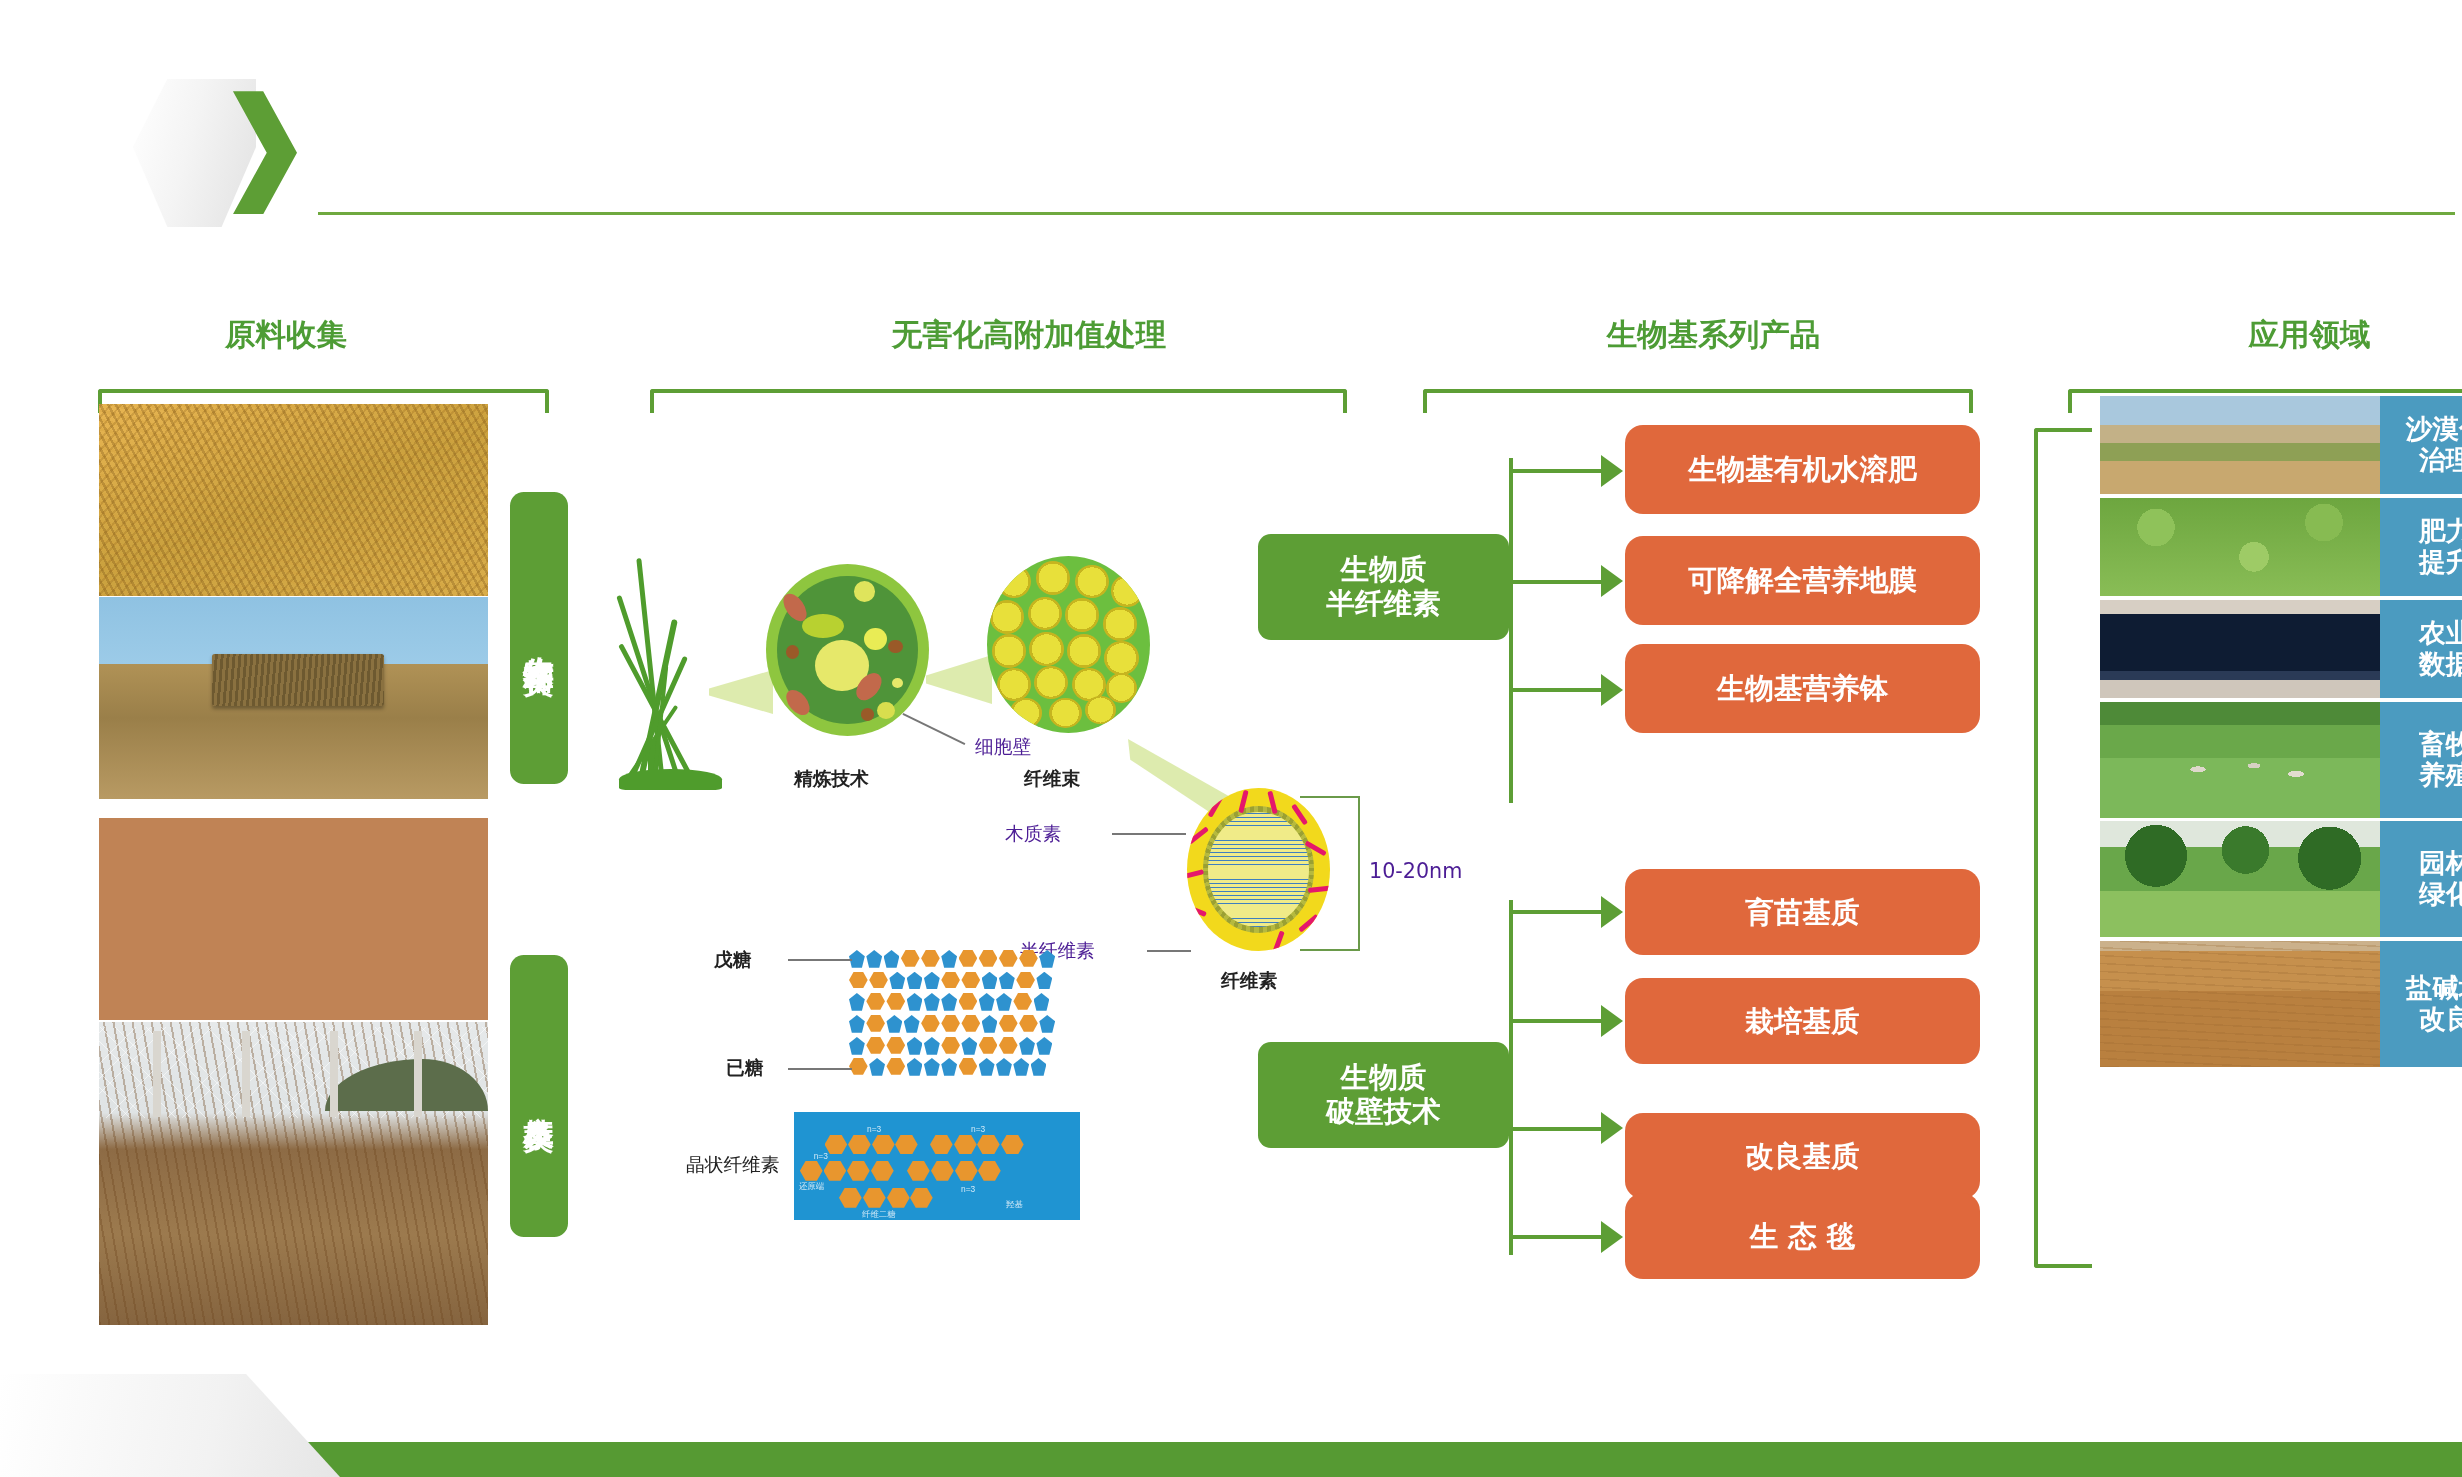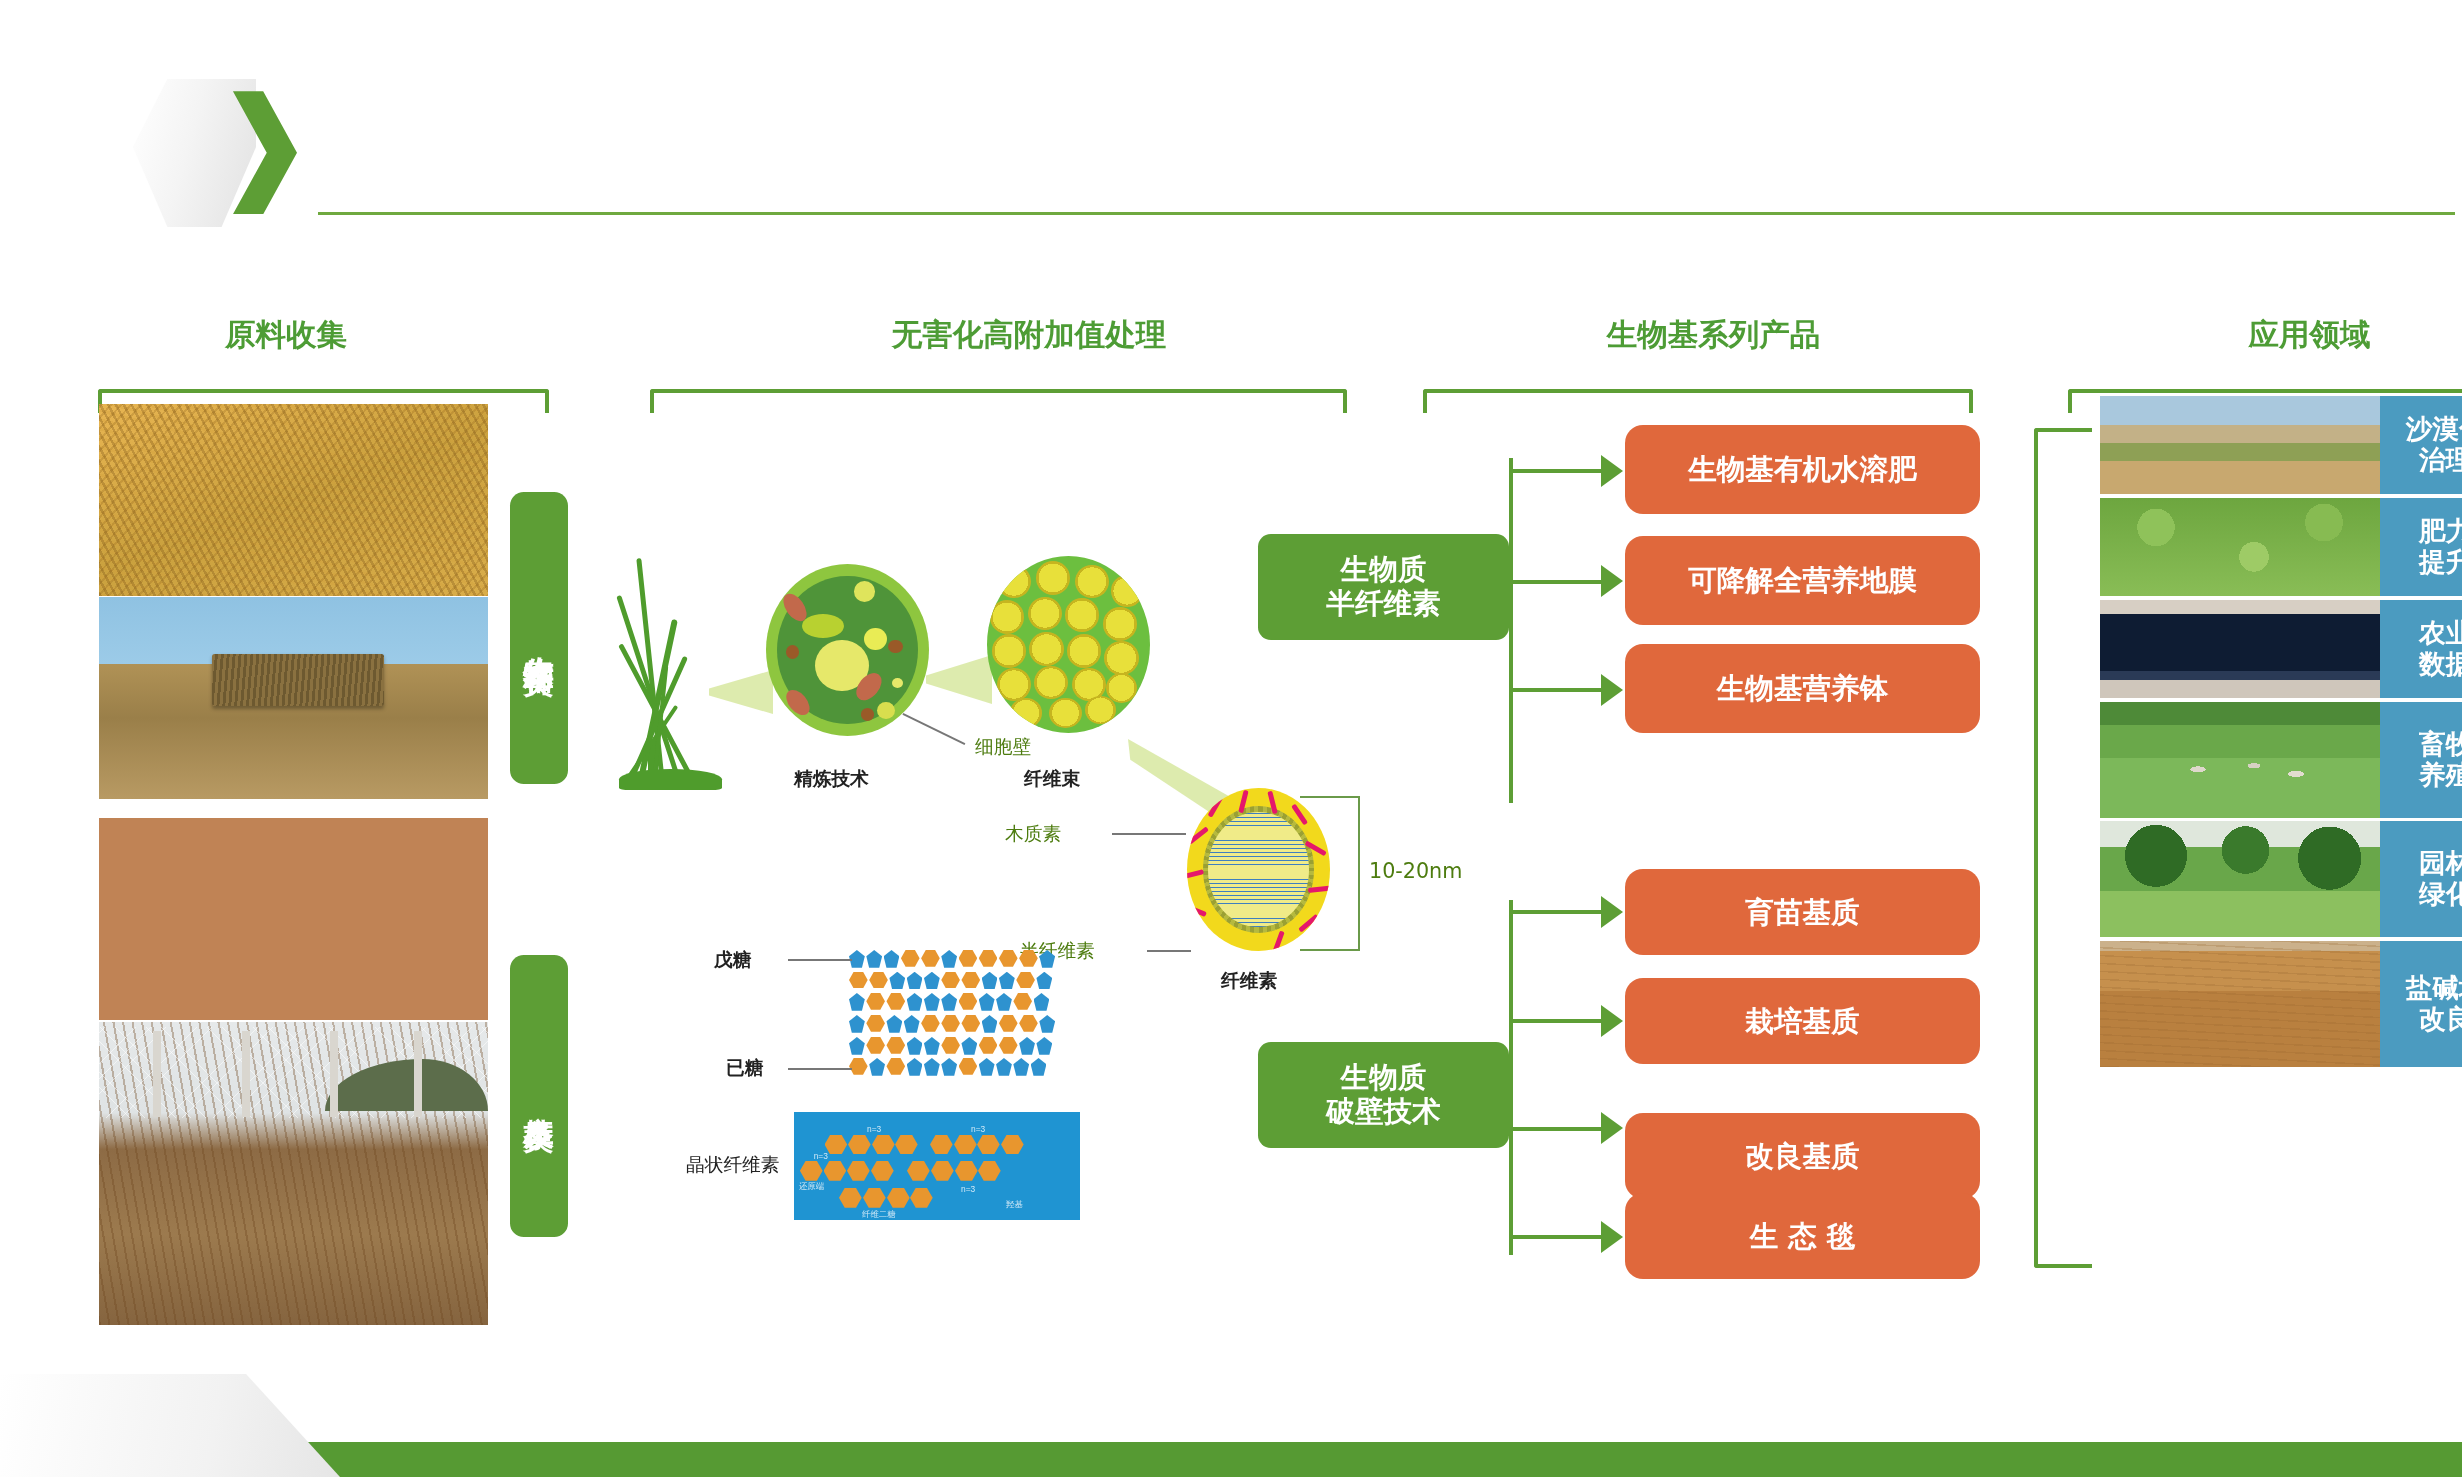--- a/index.html
+++ b/index.html
@@ -89,21 +89,21 @@
      border-radius:50%;background:repeating-conic-gradient(#9aa033 0 4deg,#b5b93f 4deg 8deg);}
   .xsec .core{position:absolute;left:15%;top:15%;width:70%;height:70%;
      border-radius:50%;
      background:repeating-linear-gradient(0deg,#3e7fc0 0 0.7px,#f0eb88 0.7px 3.9px),
                 repeating-linear-gradient(90deg,rgba(62,127,192,.85) 0 0.7px,transparent 0.7px 3.9px);
      background-color:#f0eb88;}
   .dimline{position:absolute;border-left:2px solid #6a9a4a;}
   .dimcap{position:absolute;height:2px;background:#6a9a4a;}
   .sci-label{position:absolute;font-size:18.7px;color:#222;white-space:nowrap;
      font-family:"DejaVu Sans","Liberation Sans",sans-serif;}
-  .sci-label.green{color:#4d7c0f;text-align:right;}
+  .sci-label.green{color:#4c1d95;text-align:right;}
   .leader{position:absolute;background:#777;height:1.5px;}
 
   
   .sugarbox{position:absolute;}
   .srow{position:absolute;display:flex;gap:1.5px;}
   .hexo{width:18.7px;height:16.7px;background:#e8962e;
      clip-path:polygon(25% 0,75% 0,100% 50%,75% 100%,25% 100%,0 50%);}
   .pent{width:15.8px;height:17.7px;background:#2e92cf;
      clip-path:polygon(50% 0,100% 36%,82% 100%,18% 100%,0 36%);}
   .cryst{position:absolute;background:#1f94d2;}

